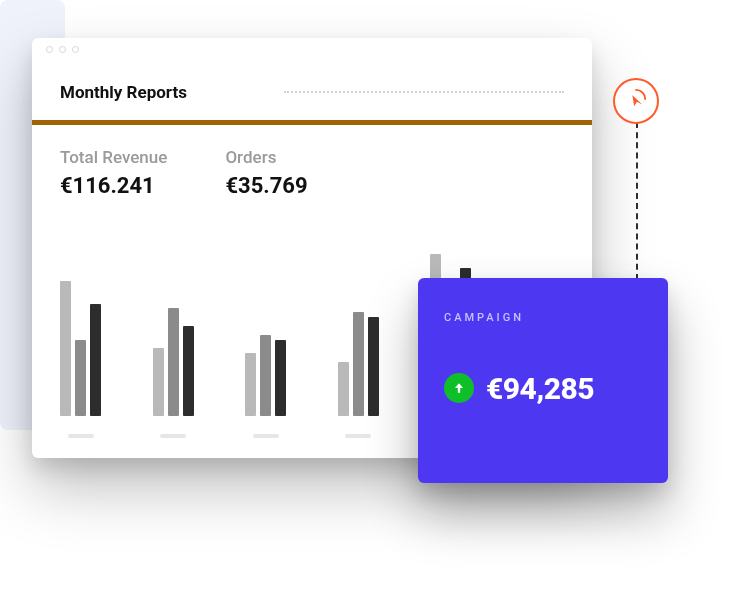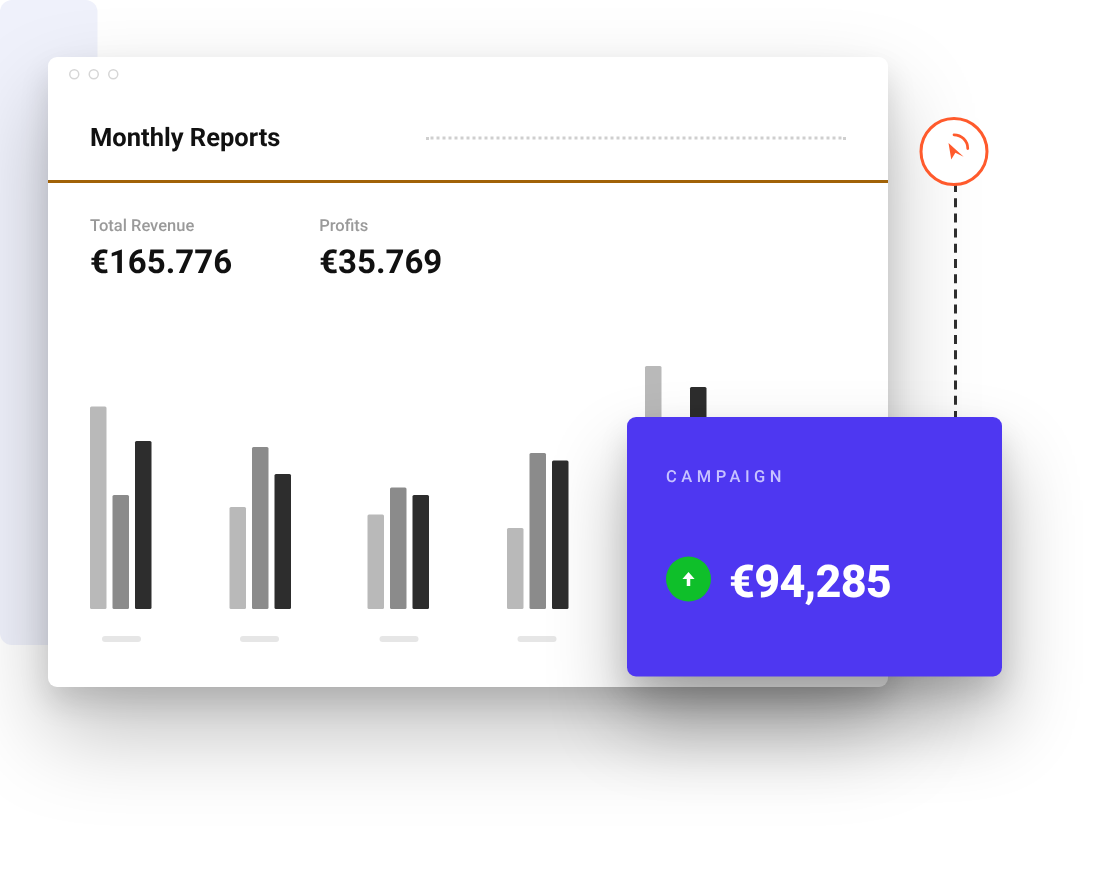--- a/index.html
+++ b/index.html
@@ -40,39 +40,39 @@
     width: 7px;
     height: 7px;
     border-radius: 50%;
     border: 1px solid #d6d6d6;
   }
   .header {
     display: flex;
     align-items: center;
     justify-content: space-between;
     padding: 20px 28px 18px 28px;
-    border-bottom: 2px solid #a16207;
+    border-bottom: 5px solid #a16207;
   }
   .header h1 {
     font-size: 17px;
     font-weight: 700;
     color: #111;
   }
   .dotted {
     height: 2px;
     width: 280px;
     border-top: 2px dotted #cfcfcf;
   }
   .stats {
     display: flex;
     gap: 58px;
     padding: 22px 28px 10px 28px;
   }
   .stat-label {
-    font-size: 11px;
+    font-size: 17px;
     color: #9a9a9a;
     font-weight: 500;
     margin-bottom: 6px;
   }
   .stat-value {
     font-size: 22px;
     font-weight: 700;
     color: #111;
   }
   .chart {
@@ -106,36 +106,37 @@
     height: 4px;
     background: #e6e6e6;
     margin-top: 18px;
     border-radius: 2px;
   }
   .campaign {
     position: absolute;
     left: 418px;
     top: 278px;
     width: 250px;
-    height: 173px;
+    height: 205px;
     background: #4E37F1;
     border-radius: 6px;
     box-shadow: 0 30px 52px rgba(0,0,0,0.30), 0 10px 20px rgba(0,0,0,0.12);
     padding: 30px 26px;
     color: #fff;
   }
   .camp-label {
     font-size: 11px;
     letter-spacing: 3px;
     line-height: 1.9;
     color: #c7c2ff;
     font-weight: 500;
   }
   .camp-row {
     display: flex;
+    align-items: center;
     gap: 12px;
     margin-top: 42px;
   }
   .up-badge {
     width: 30px;
     height: 30px;
     border-radius: 50%;
     background: #0FBF2A;
     display: flex;
     align-items: center;
@@ -182,24 +183,24 @@
   </div>
 
   <div class="header">
     <h1>Monthly Reports</h1>
     <div class="dotted"></div>
   </div>
 
   <div class="stats">
     <div>
       <div class="stat-label">Total Revenue</div>
-      <div class="stat-value">€165.776</div>
+      <div class="stat-value">€116.241</div>
     </div>
     <div>
-      <div class="stat-label">Profits</div>
+      <div class="stat-label">Orders</div>
       <div class="stat-value">€35.769</div>
     </div>
   </div>
 
   <div class="chart" id="chart">
       <div class="group">
         <div class="bars">
           <div class="bar b-light" style="height: 135px;"></div>
           <div class="bar b-mid" style="height: 76px;"></div>
           <div class="bar b-dark" style="height: 112px;"></div>

